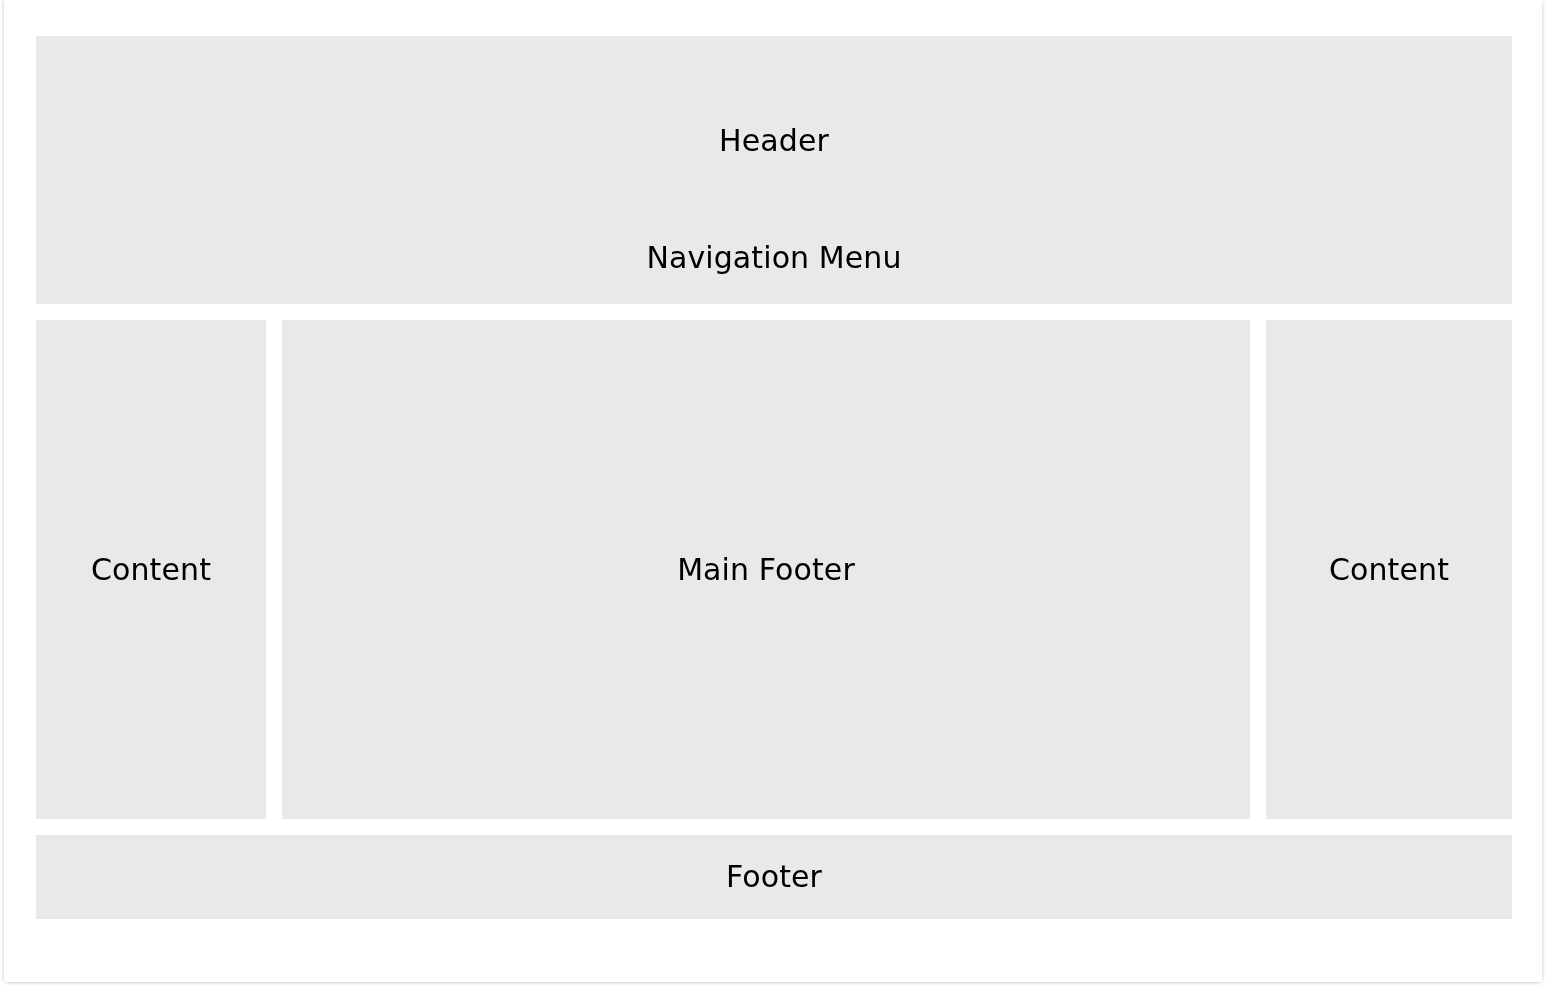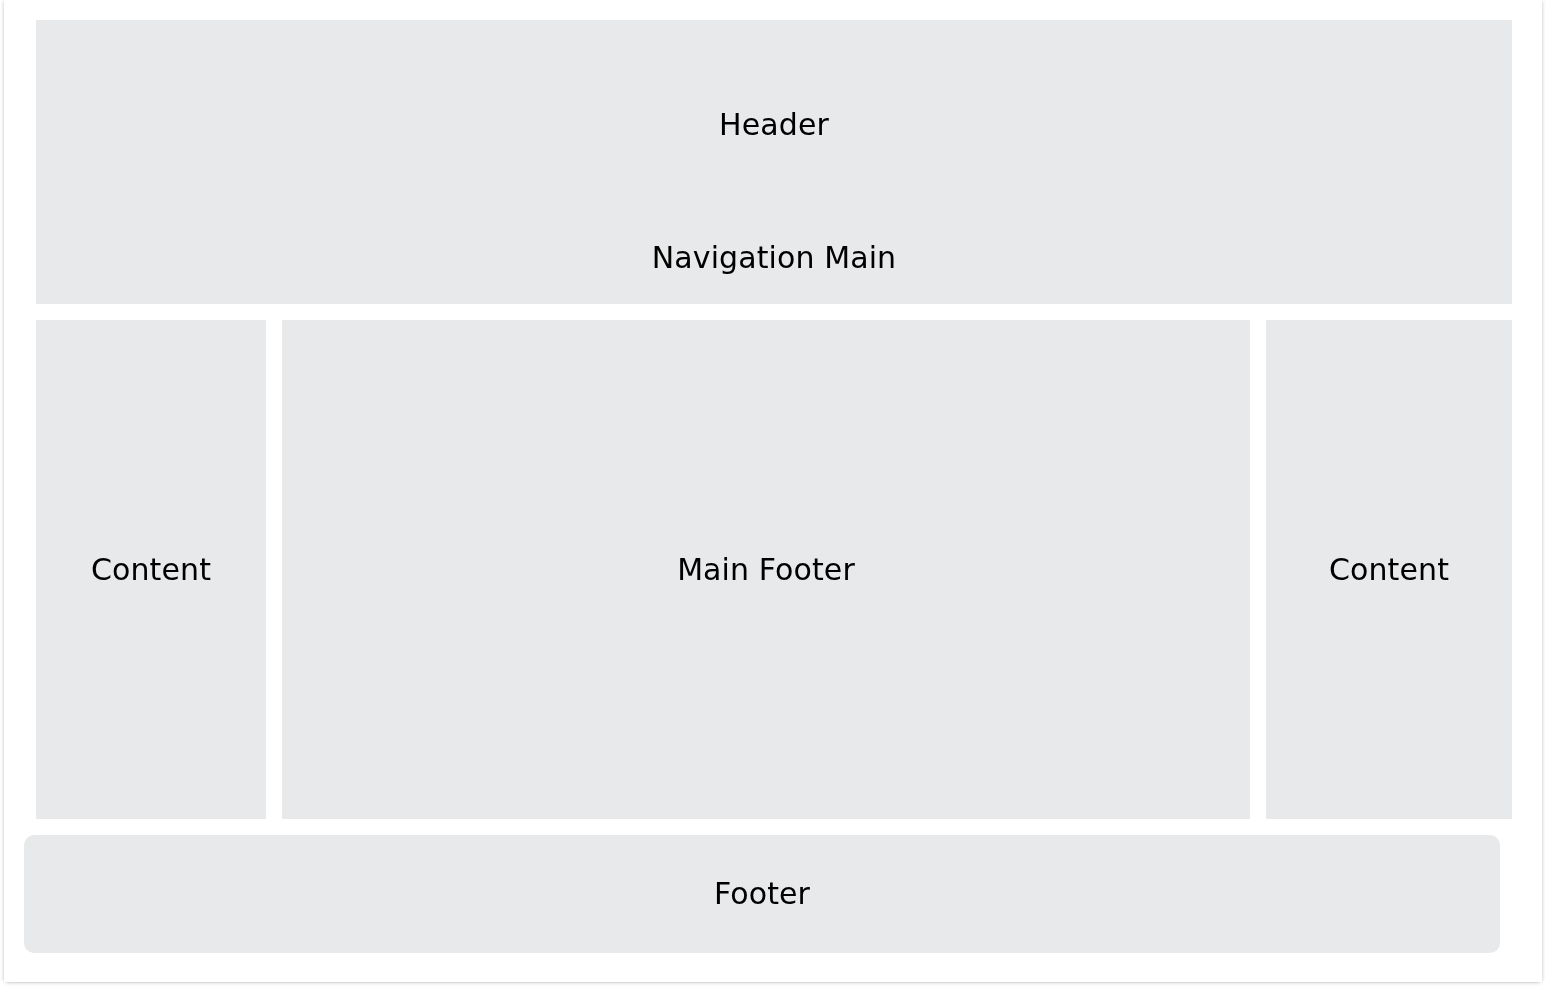--- a/index.html
+++ b/index.html
@@ -41,40 +41,40 @@
   }
   .block-label {
     font-size: 30px;
     line-height: 1;
     color: #000000;
     font-weight: 400;
     letter-spacing: 0.1px;
     white-space: nowrap;
   }
 
-  #header-block        { left: 32px;   top: 20px;  width: 1476px; height: 210px; text-align: center; }
+  #header-block        { left: 32px;   top: 36px;  width: 1476px; height: 210px; text-align: center; }
   #nav-block           { left: 32px;   top: 212px; width: 1476px; height: 92px;  }
 
   #left-sidebar-block  { left: 32px;   top: 320px; width: 230px;  height: 499px; }
   #main-content-block  { left: 278px;  top: 320px; width: 968px;  height: 499px; }
   #right-sidebar-block { left: 1262px; top: 320px; width: 246px;  height: 499px; }
 
-  #footer-block        { left: 20px;   top: 835px; width: 1476px; height: 118px; border-radius: 10px; }
+  #footer-block        { left: 32px;   top: 835px; width: 1476px; height: 84px; }
 </style>
 </head>
 <body>
 
 <div class="page-surface">
 
   <div class="block" id="header-block">
     <span class="block-label">Header</span>
   </div>
 
   <div class="block" id="nav-block">
-    <span class="block-label">Navigation Main</span>
+    <span class="block-label">Navigation Menu</span>
   </div>
 
   <div class="block" id="left-sidebar-block">
     <span class="block-label">Content</span>
   </div>
 
   <div class="block" id="main-content-block">
     <span class="block-label">Main Footer</span>
   </div>
 

